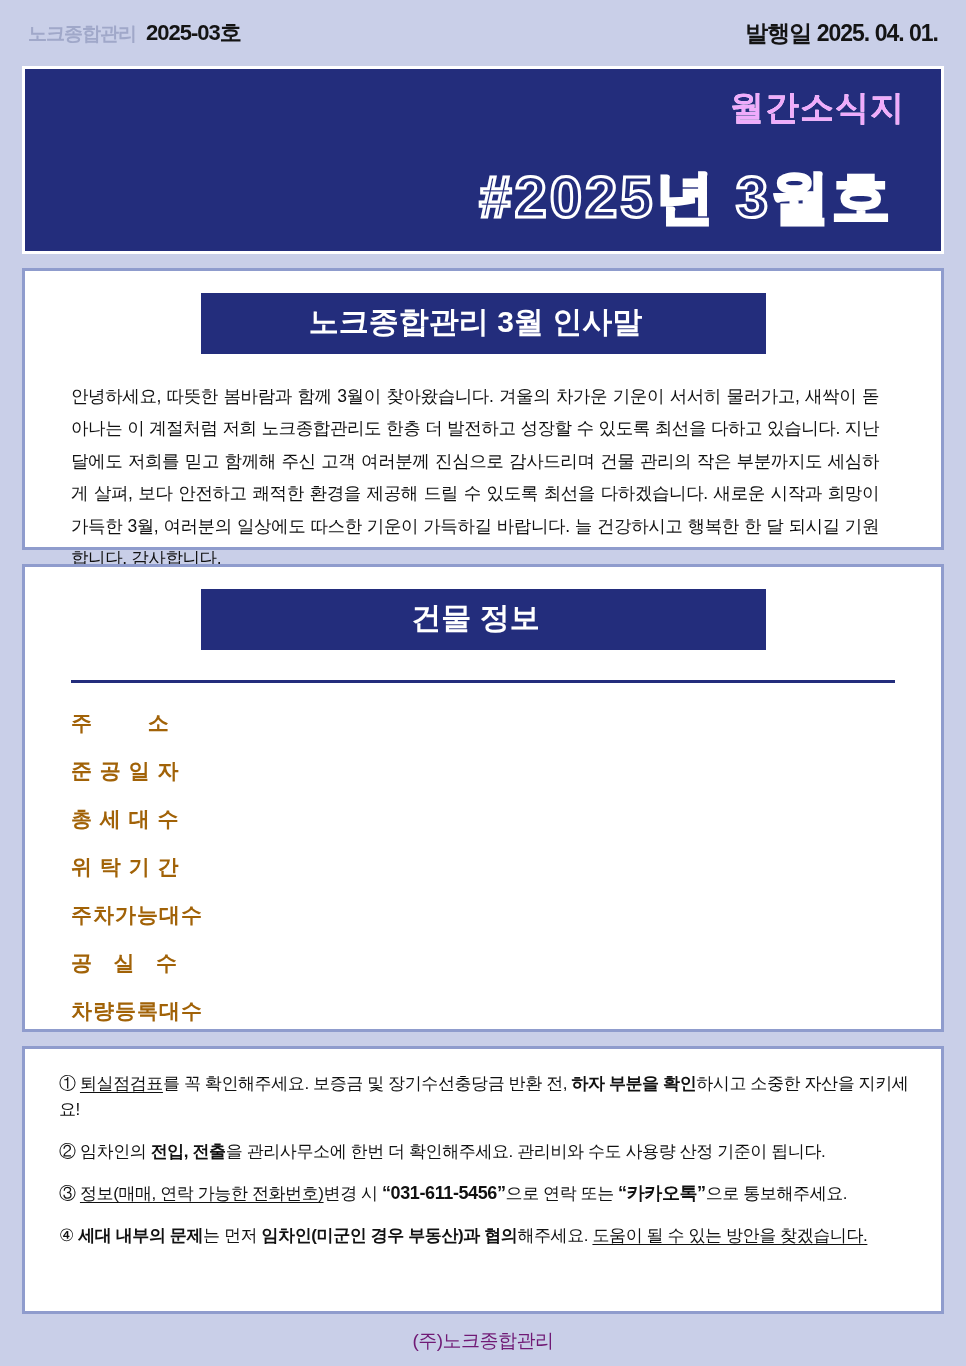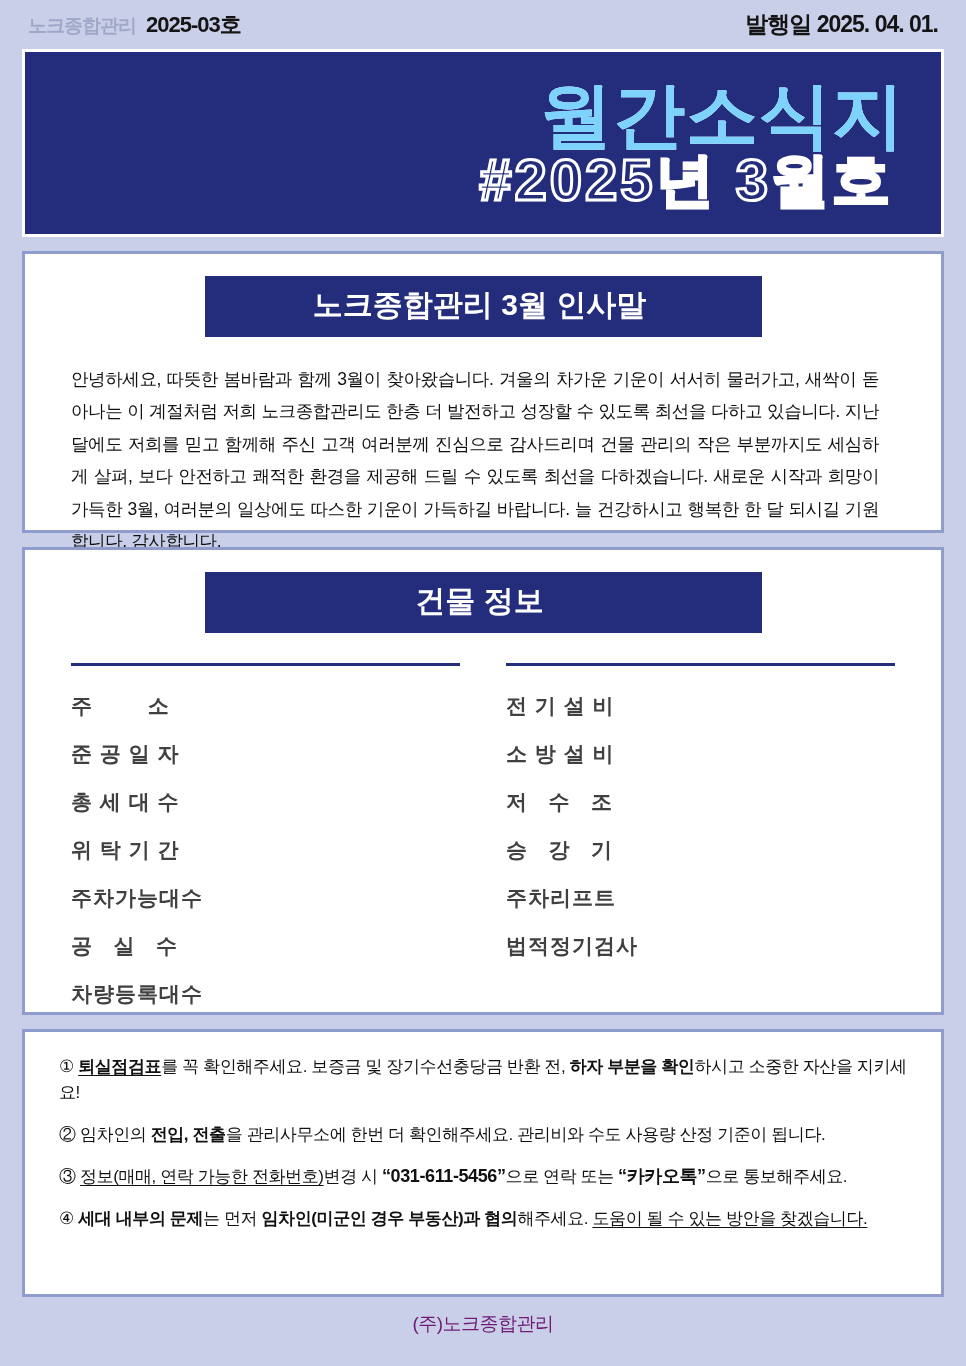--- a/index.html
+++ b/index.html
@@ -17,21 +17,21 @@
   .page {
     position: relative;
     width: 966px;
     height: 1366px;
     box-sizing: border-box;
     padding: 0 22px;
   }
 
   
   .meta-row {
-    height: 49px;
+    height: 66px;
     display: flex;
     align-items: center;
     justify-content: space-between;
     padding: 0 6px;
   }
   .meta-left {
     display: flex;
     align-items: baseline;
     gap: 10px;
   }
@@ -61,23 +61,23 @@
     height: 188px;
     background: #232d7c;
     border: 3px solid #ffffff;
     box-sizing: border-box;
     overflow: hidden;
   }
   .hero-title {
     position: absolute;
     right: 36px;
     top: 16px;
-    font-size: 72px;
-    font-weight: bold;
-    color: #7dd3fc;
+    font-size: 34px;
+    font-weight: bold;
+    color: #f0abfc;
     letter-spacing: 1px;
     text-shadow: 0 0 0 #fff;
   }
   .hero-sub {
     position: absolute;
     right: 48px;
     top: 90px;
     font-size: 58px;
     font-weight: bold;
     color: #232d7c;
@@ -95,21 +95,21 @@
   }
   .card-head {
     width: 550px;
     margin: 22px auto 0 auto;
     background: #232d7c;
     color: #ffffff;
     text-align: center;
     font-size: 30px;
     font-weight: bold;
     letter-spacing: 0px;
-    padding: 9px 7px 11px 0;
+    padding: 9px 15px 11px 0;
   }
 
   
   .greeting {
     height: 282px;
   }
   .greeting-body {
     padding: 26px 62px 0 46px;
     font-size: 17.5px;
     line-height: 1.85;
@@ -130,21 +130,21 @@
   .info-col {
     flex: 1;
   }
   .info-rule {
     border-top: 3px solid #232d7c;
     margin-bottom: 26px;
   }
   .info-item {
     font-size: 21px;
     font-weight: bold;
-    color: #404040;
+    color: #a16207;
     letter-spacing: 1px;
     margin-bottom: 20px;
     white-space: pre;
   }
 
   
   .notice {
     height: 268px;
   }
   .notice-list {
@@ -203,37 +203,26 @@
         <div id="left-list">
             <div class="info-item">주        소</div>
             <div class="info-item">준 공 일 자</div>
             <div class="info-item">총 세 대 수</div>
             <div class="info-item">위 탁 기 간</div>
             <div class="info-item">주차가능대수</div>
             <div class="info-item">공   실   수</div>
             <div class="info-item">차량등록대수</div>
           </div>
       </div>
-      <div class="info-col">
-        <div class="info-rule"></div>
-        <div id="right-list">
-            <div class="info-item">전 기 설 비</div>
-            <div class="info-item">소 방 설 비</div>
-            <div class="info-item">저   수   조</div>
-            <div class="info-item">승   강   기</div>
-            <div class="info-item">주차리프트</div>
-            <div class="info-item">법적정기검사</div>
-          </div>
-      </div>
     </div>
   </div>
 
   <div class="card notice">
     <div class="notice-list" id="notice-list">
-        <div class="notice-item"><span>① </span><span class="u" style="font-weight: bold;">퇴실점검표</span><span>를 꼭 확인해주세요. 보증금 및 장기수선충당금 반환 전, </span><span style="font-weight: bold;">하자 부분을 확인</span><span>하시고 소중한 자산을 지키세요!</span></div>
+        <div class="notice-item"><span>① </span><span class="u" style="font-weight: normal;">퇴실점검표</span><span>를 꼭 확인해주세요. 보증금 및 장기수선충당금 반환 전, </span><span style="font-weight: bold;">하자 부분을 확인</span><span>하시고 소중한 자산을 지키세요!</span></div>
         <div class="notice-item"><span>② </span><span>임차인의 </span><span style="font-weight: bold;">전입, 전출</span><span>을 관리사무소에 한번 더 확인해주세요. 관리비와 수도 사용량 산정 기준이 됩니다.</span></div>
         <div class="notice-item"><span>③ </span><span class="u">정보(매매, 연락 가능한 전화번호)</span><span>변경 시 </span><span class="big">“031-611-5456”</span><span>으로 연락 또는 </span><span class="big">“카카오톡”</span><span>으로 통보해주세요.</span></div>
         <div class="notice-item"><span>④ </span><span style="font-weight: bold; text-align: right;">세대 내부의 문제</span><span>는 먼저 </span><span style="font-weight: bold;">임차인(미군인 경우 부동산)과 협의</span><span>해주세요. </span><span class="u">도움이 될 수 있는 방안을 찾겠습니다.</span></div>
       </div>
   </div>
 
   <div class="footer">(주)노크종합관리</div>
 </div>
 
 </body></html>

